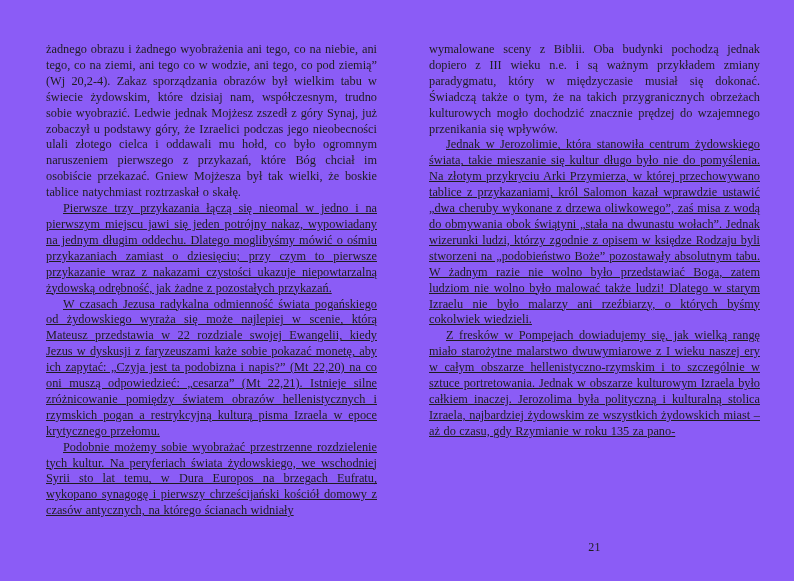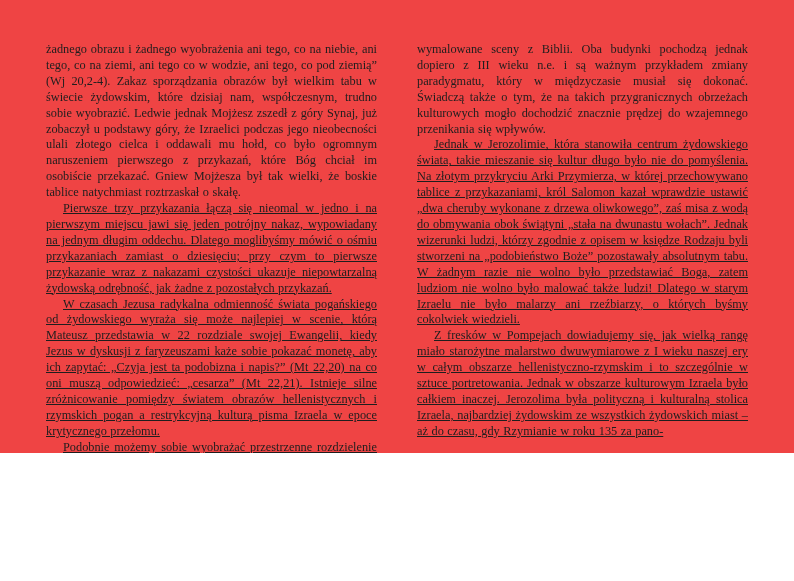--- a/index.html
+++ b/index.html
@@ -3,33 +3,33 @@
 <meta charset="utf-8">
 <style>
   html, body {
     margin: 0;
     padding: 0;
     background: #ffffff;
   }
   .screen {
     position: relative;
     width: 794px;
-    height: 453px;
-    background: #ef4444;
+    height: 581px;
+    background: #8b5cf6;
     overflow: hidden;
     font-family: "Liberation Serif", "DejaVu Serif", serif;
     color: #1e1e1e;
   }
   .page-body {
     position: absolute;
     top: 42px;
     width: 331px;
   }
   .page-body.left  { left: 46px;  }
-  .page-body.right { left: 417px; }
+  .page-body.right { left: 429px; }
   p.para {
     margin: 0;
     text-align: justify;
     font-size: 12.3px;
     line-height: 15.9px;
     word-spacing: 0.5px;
   }
   p.para.indent {
     text-indent: 17px;
     text-decoration: underline;

